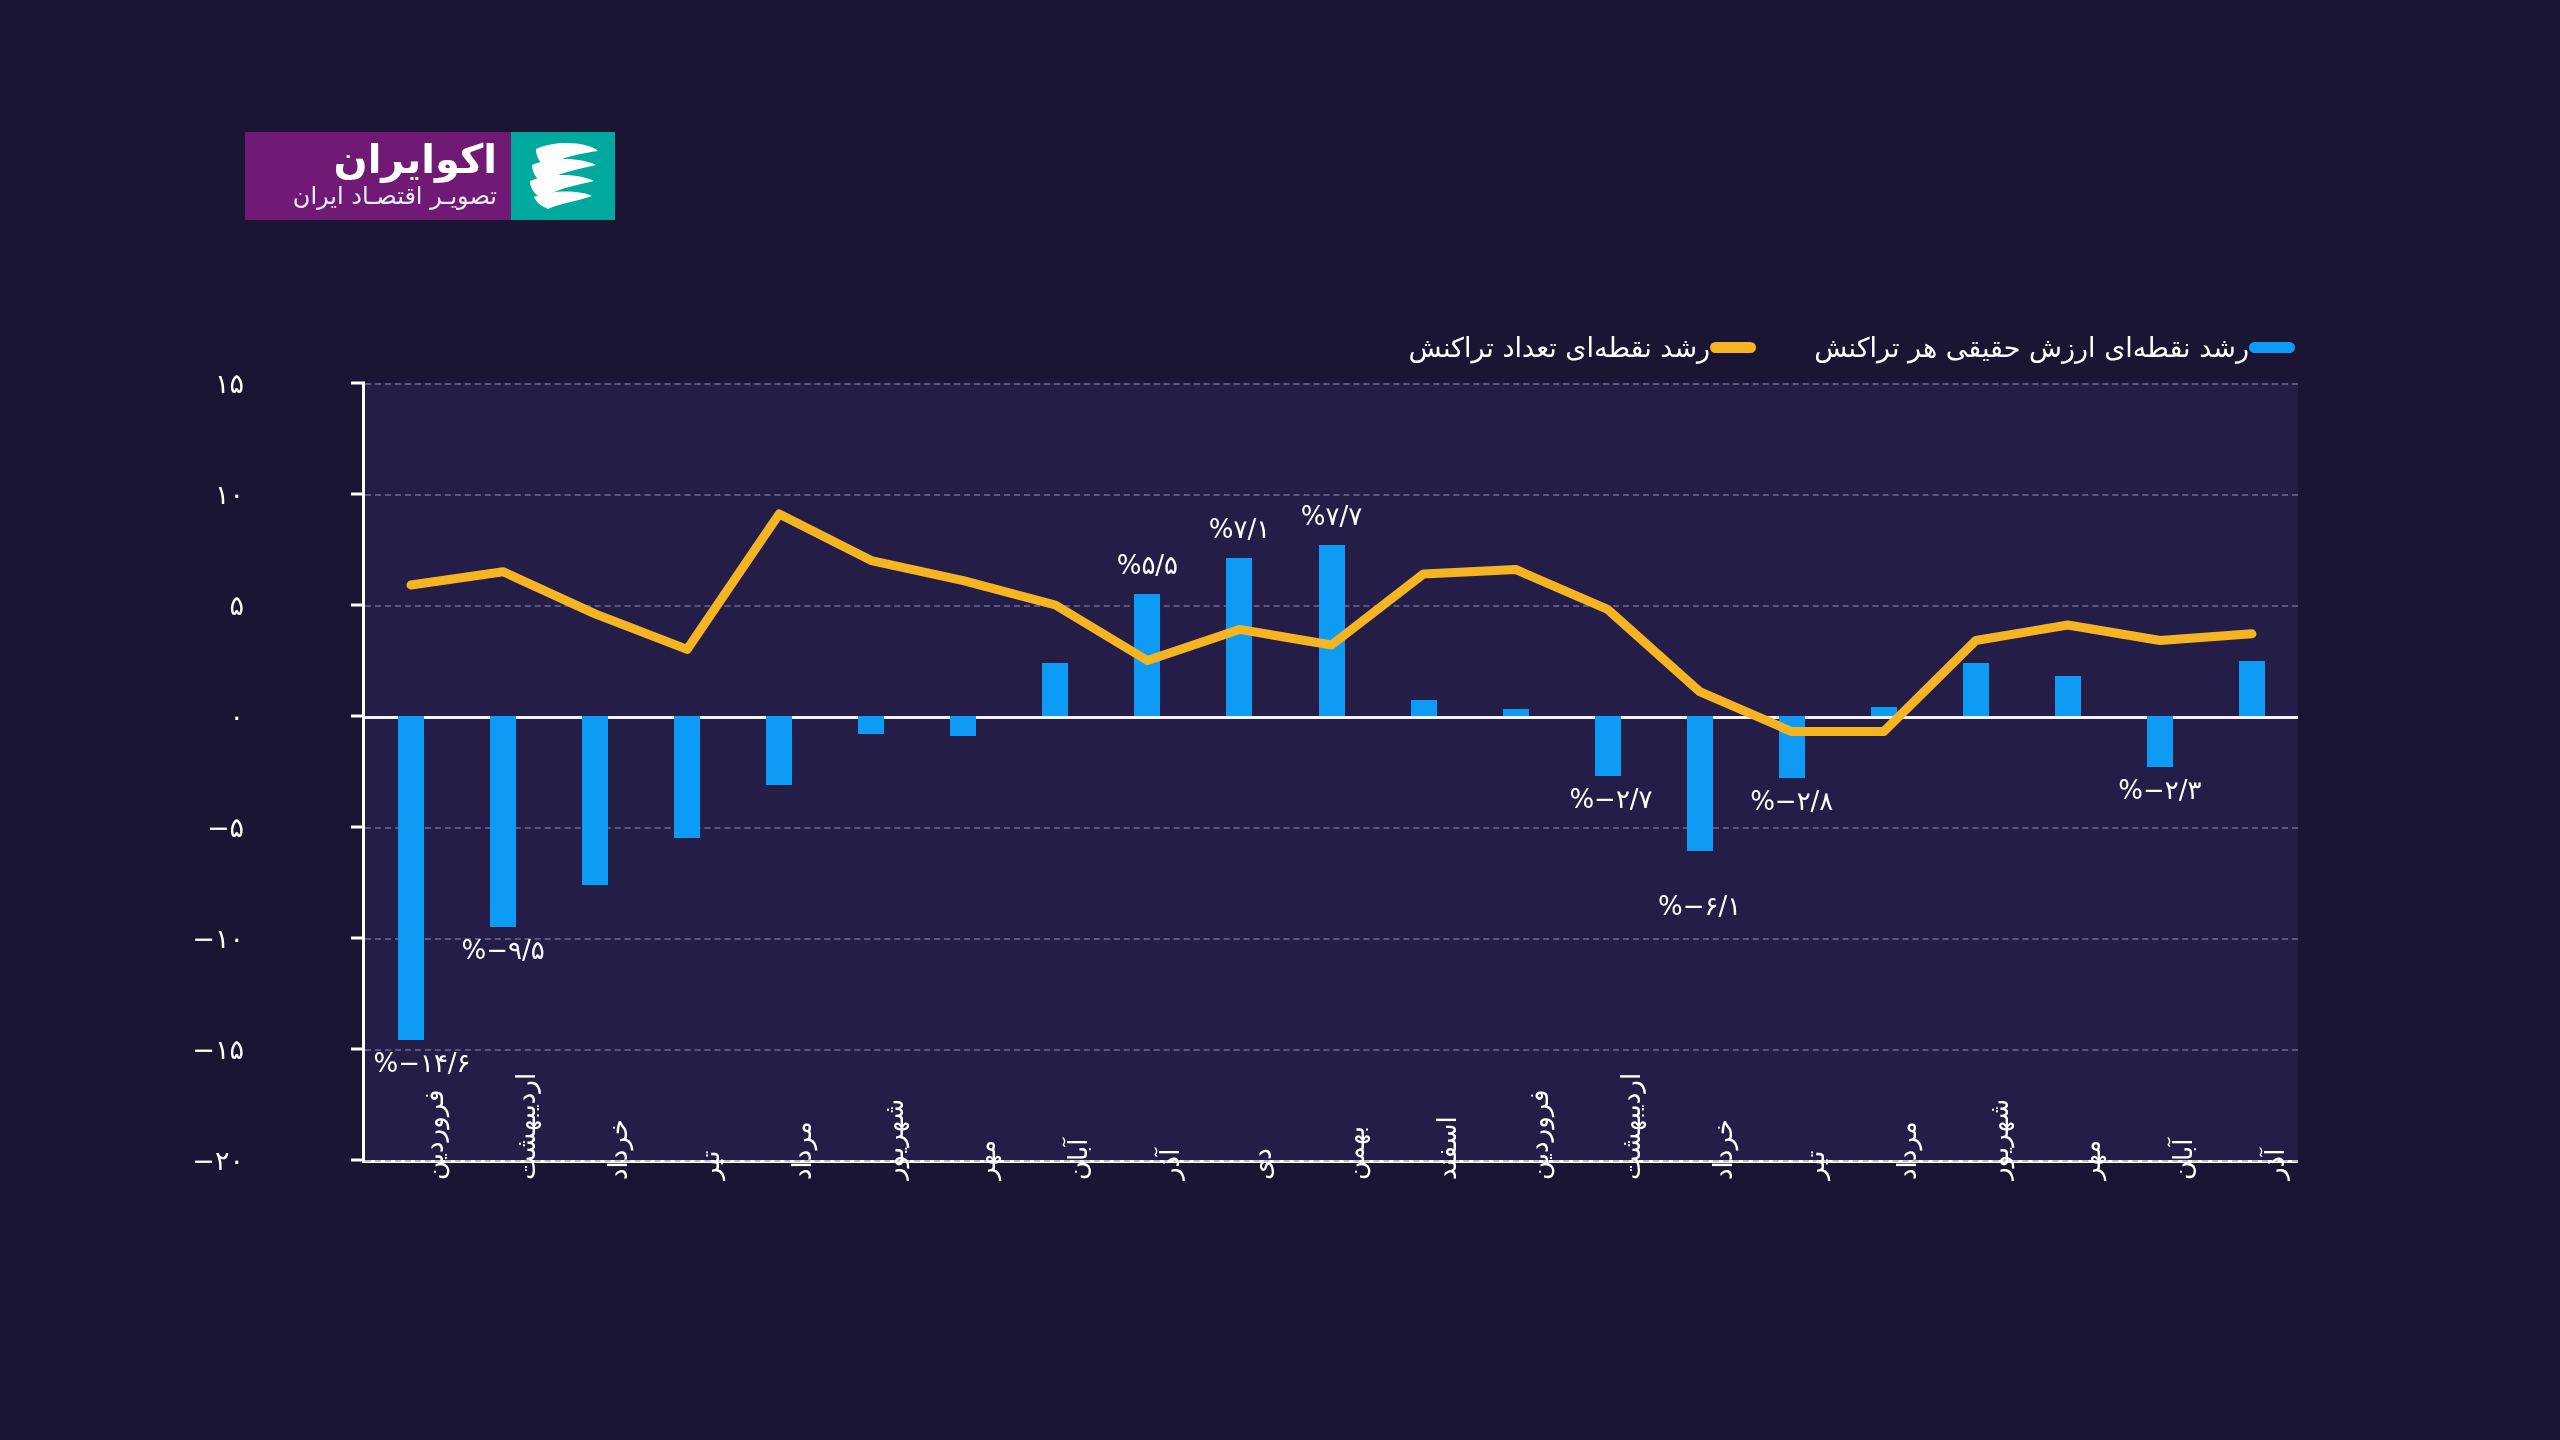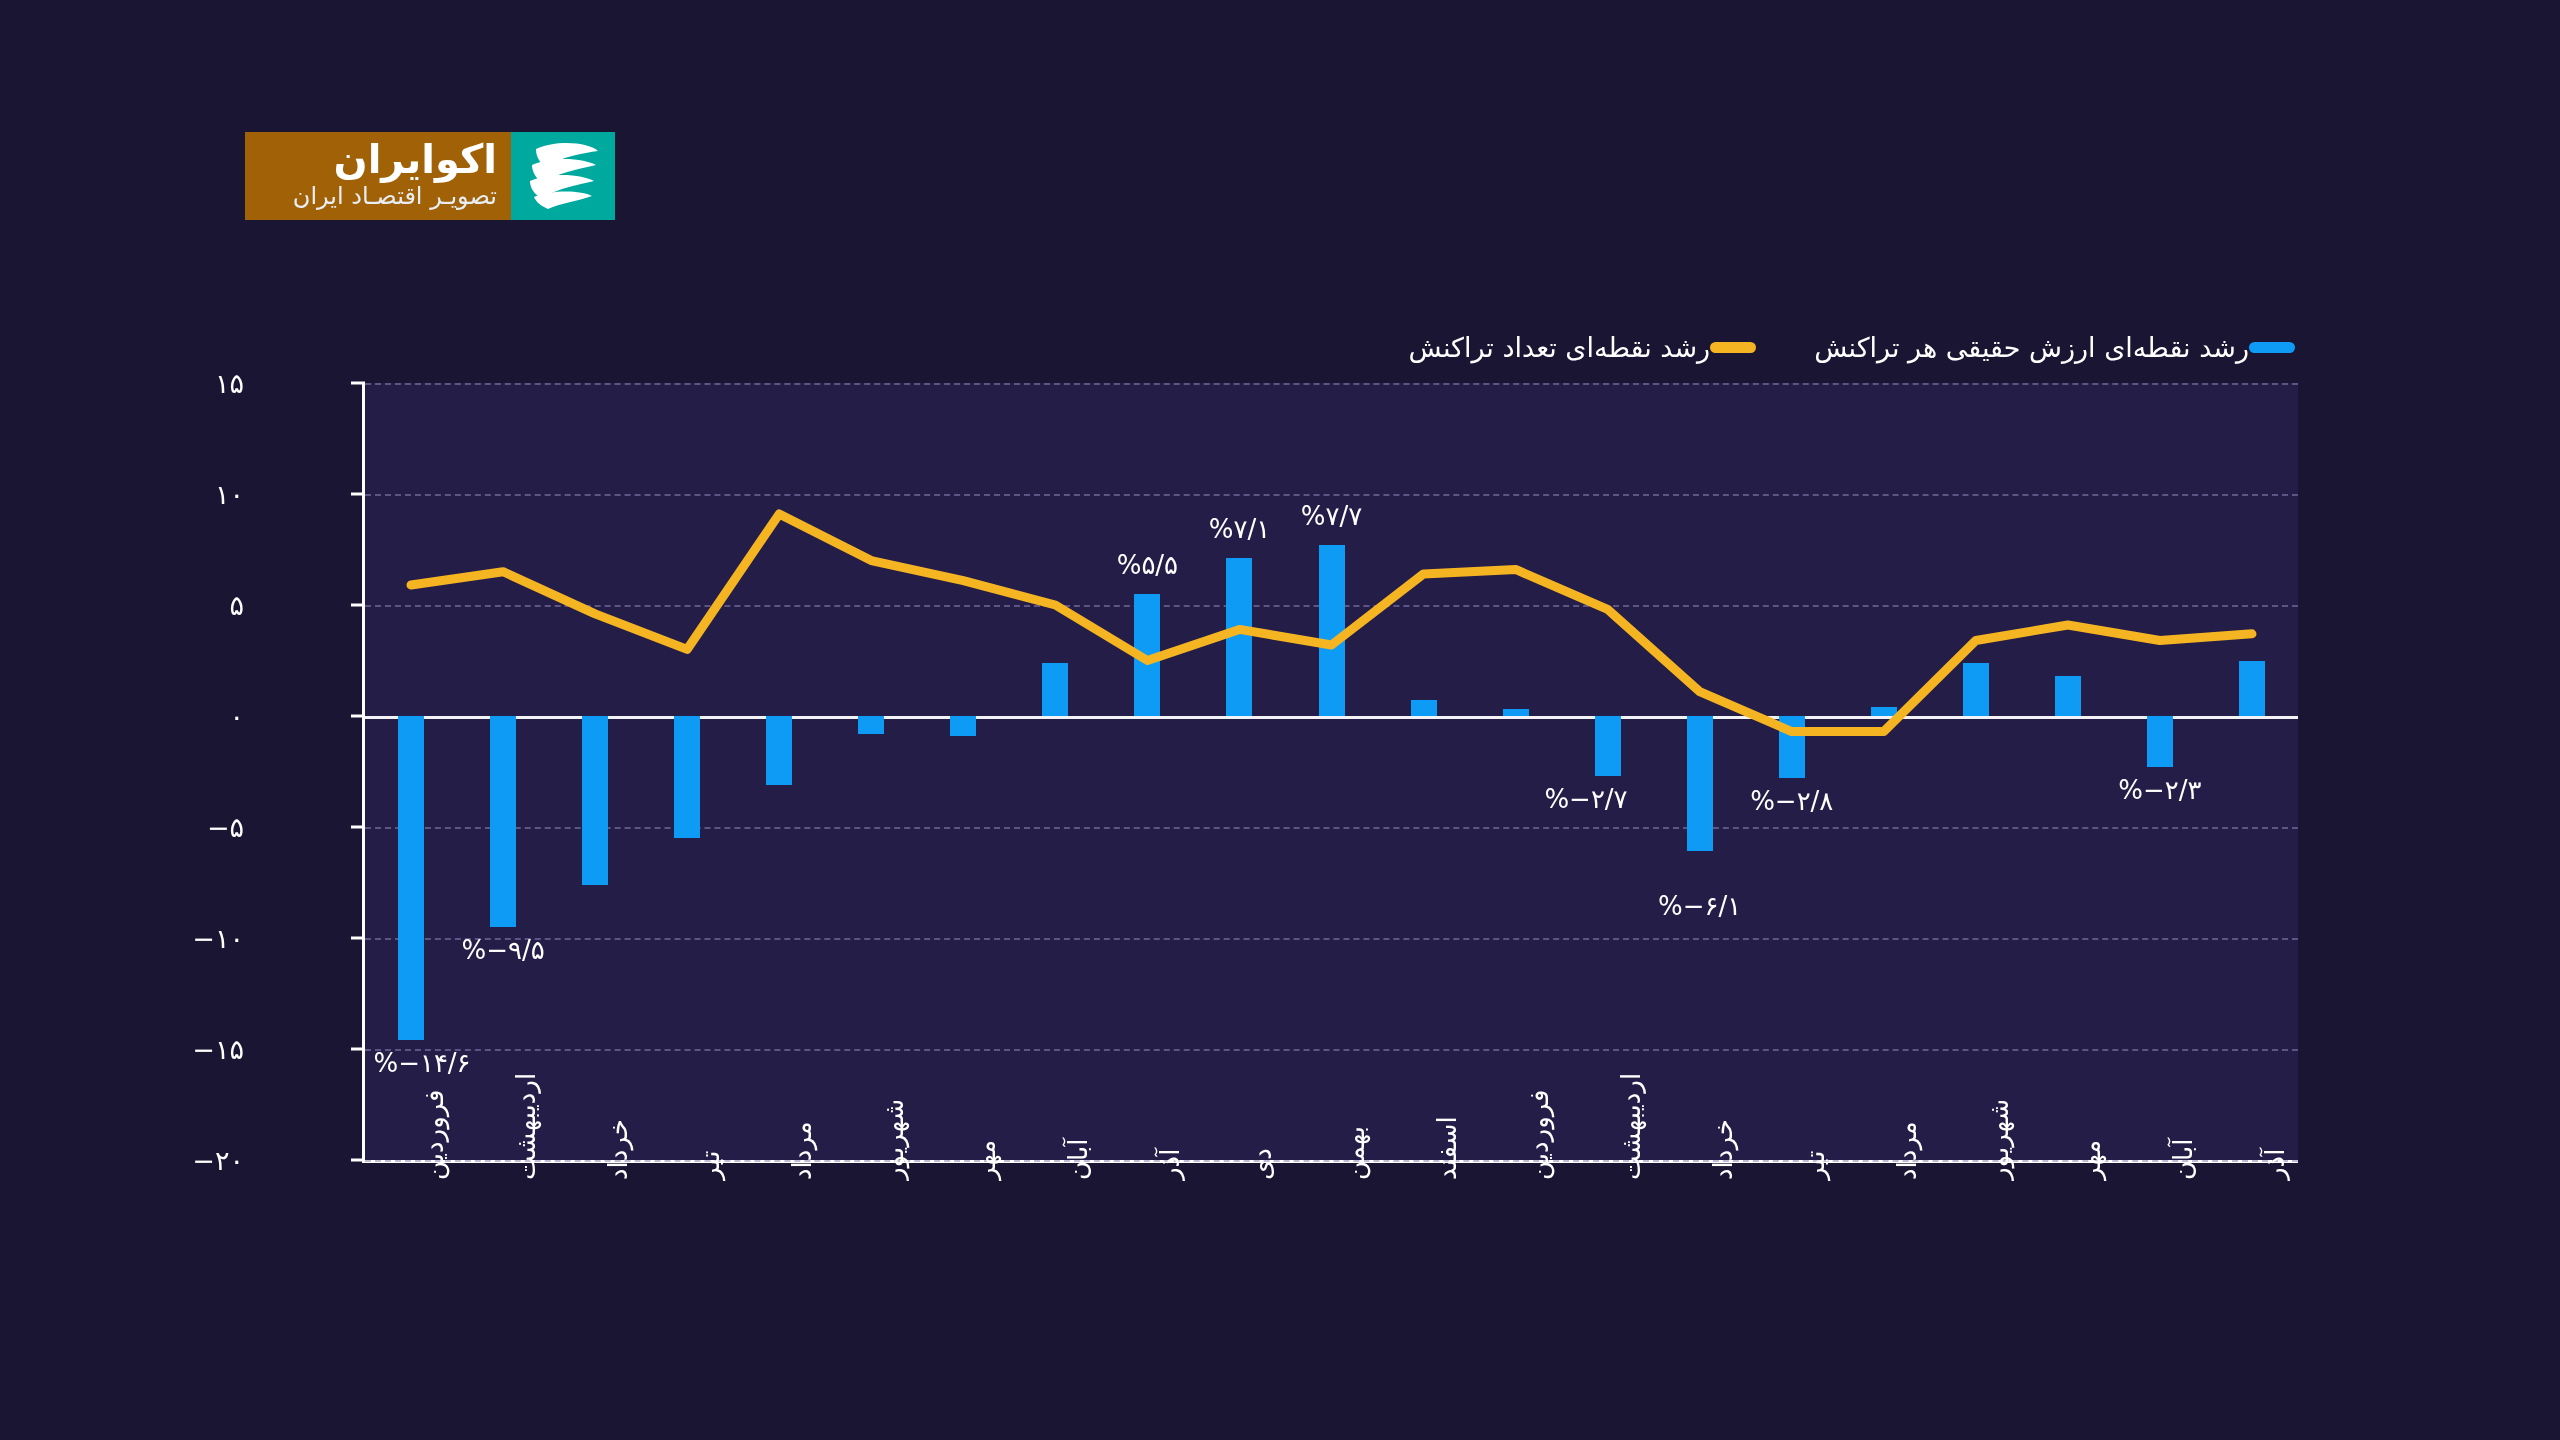--- a/index.html
+++ b/index.html
@@ -15,21 +15,21 @@
   
   .logo{
     position:absolute;left:245px;top:132px;width:370px;height:88px;
     display:flex;flex-direction:row-reverse;
   }
   .logo-mark{
     width:104px;height:88px;background:#00a99d;
     display:flex;align-items:center;justify-content:center;
   }
   .logo-text{
-    flex:1;background:#a16207;height:88px;
+    flex:1;background:#701a75;height:88px;
     display:flex;flex-direction:column;align-items:flex-end;
     justify-content:center;padding-right:14px;box-sizing:border-box;
   }
   .logo-title{
     color:#fff;font-size:40px;font-weight:bold;line-height:1.05;
     direction:rtl;letter-spacing:1px;
   }
   .logo-sub{
     color:#e9eef5;font-size:24px;line-height:1.4;direction:rtl;
     letter-spacing:2px;
@@ -160,21 +160,21 @@
       <div class="bar" style="left: 677.357px; top: 279.72px; width: 26px; height: 53.28px; background: rgb(14, 155, 245);"></div>
       <div class="bar" style="left: 769.405px; top: 210.9px; width: 26px; height: 122.1px; background: rgb(14, 155, 245);"></div>
       <div class="bar-label" style="left: 782.405px; top: 166.9px;">%۵/۵</div>
       <div class="bar" style="left: 861.452px; top: 175.38px; width: 26px; height: 157.62px; background: rgb(14, 155, 245);"></div>
       <div class="bar-label" style="left: 874.452px; top: 131.38px;">%۷/۱</div>
       <div class="bar" style="left: 953.5px; top: 162.06px; width: 26px; height: 170.94px; background: rgb(14, 155, 245);"></div>
       <div class="bar-label" style="left: 966.5px; top: 118.06px;">%۷/۷</div>
       <div class="bar" style="left: 1045.55px; top: 317.46px; width: 26px; height: 15.54px; background: rgb(14, 155, 245);"></div>
       <div class="bar" style="left: 1137.6px; top: 326.34px; width: 26px; height: 6.66px; background: rgb(14, 155, 245);"></div>
       <div class="bar" style="left: 1229.64px; top: 333px; width: 26px; height: 59.94px; background: rgb(14, 155, 245);"></div>
-      <div class="bar-label" style="left: 1221px; top: 400.94px; text-align: center;">%−۲/۷</div>
+      <div class="bar-label" style="left: 1246px; top: 400.94px; text-align: center;">%−۲/۷</div>
       <div class="bar" style="left: 1321.69px; top: 333px; width: 26px; height: 135.42px; background: rgb(14, 155, 245);"></div>
       <div class="bar-label" style="left: 1334.69px; top: 476.42px; margin-top: 32px;">%−۶/۱</div>
       <div class="bar" style="left: 1413.74px; top: 333px; width: 26px; height: 62.16px; background: rgb(14, 155, 245);"></div>
       <div class="bar-label" style="left: 1426.74px; top: 403.16px;">%−۲/۸</div>
       <div class="bar" style="left: 1505.79px; top: 324.12px; width: 26px; height: 8.88px; background: rgb(14, 155, 245);"></div>
       <div class="bar" style="left: 1597.83px; top: 279.72px; width: 26px; height: 53.28px; background: rgb(14, 155, 245);"></div>
       <div class="bar" style="left: 1689.88px; top: 293.04px; width: 26px; height: 39.96px; background: rgb(14, 155, 245);"></div>
       <div class="bar" style="left: 1781.93px; top: 333px; width: 26px; height: 51.06px; background: rgb(14, 155, 245);"></div>
       <div class="bar-label" style="left: 1794.93px; top: 392.06px;">%−۲/۳</div>
       <div class="bar" style="left: 1873.98px; top: 277.5px; width: 26px; height: 55.5px; background: rgb(14, 155, 245);"></div>

